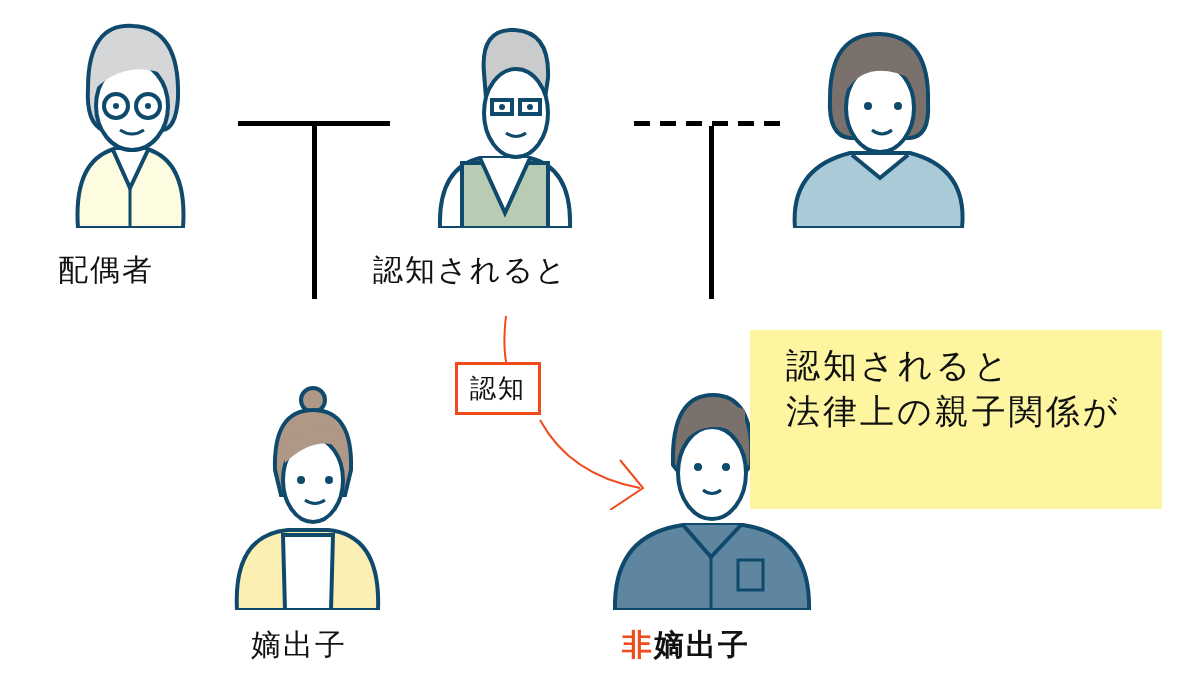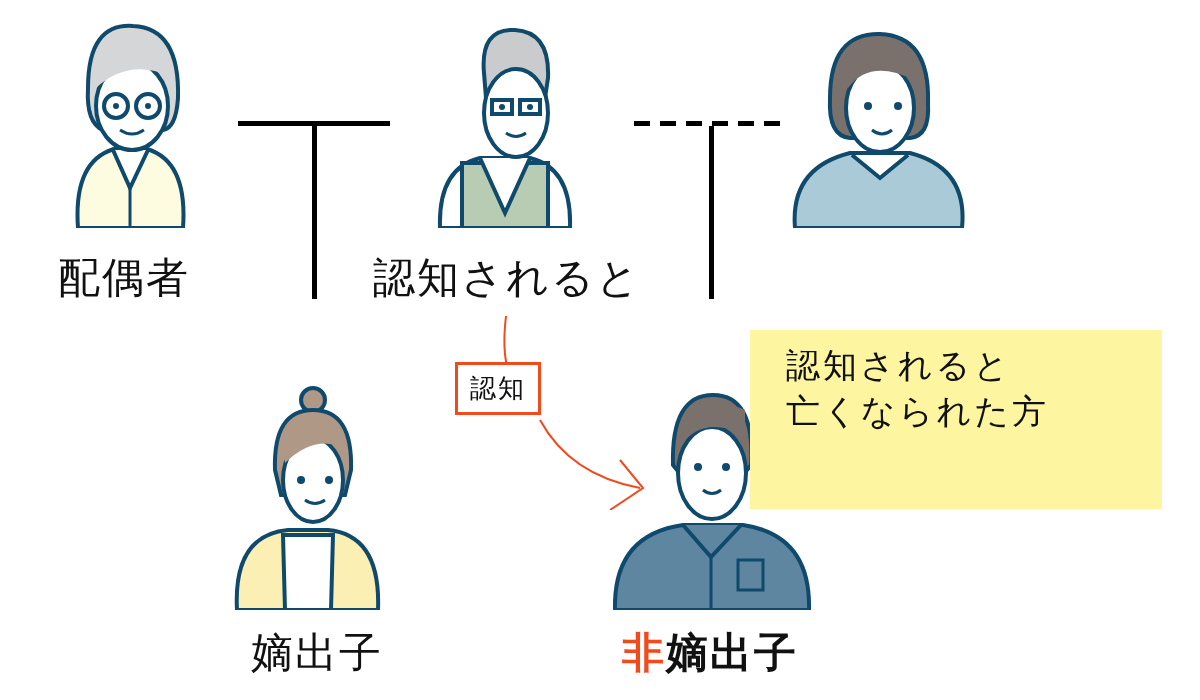--- a/index.html
+++ b/index.html
@@ -1,19 +1,19 @@
 <!DOCTYPE html>
 <html><head>
 <meta charset="utf-8">
 <style>
   html, body { margin:0; padding:0; background:#ffffff; }
   body { width:1200px; height:700px; position:relative; overflow:hidden;
          font-family:"DejaVu Sans", "Liberation Sans", sans-serif; color:#111; }
   .abs { position:absolute; }
-  .label { font-size:42px; letter-spacing:2px; white-space:nowrap;text-align:right; }
+  .label { font-size:30px; letter-spacing:2px; white-space:nowrap;text-align:right; }
   .person svg { display:block; }
   .line { background:#000; position:absolute; }
   .dash { position:absolute; height:5px;
           background: repeating-linear-gradient(90deg,#000 0 16px, transparent 16px 26px); }
   .ninchi-box { position:absolute; border:3px solid #f04a1d; background:#fff;
                 font-size:26px; padding:6px 12px; letter-spacing:2px; }
   .note { position:absolute; background:#fdf59f; font-size:34px; line-height:46px;
           padding:12px 18px 12px 30px; letter-spacing:3px; }
   .red { color:#f04a1d; }
 </style>
@@ -107,14 +107,14 @@
       <circle cx="113" cy="82" r="4" fill="#0f4a6d"></circle>
     <path d="M90 105 Q99 112 108 105" fill="none" stroke="#0f4a6d" stroke-width="3"></path>
   </svg>
 </div>
 <div class="abs label" style="left:622px;top:625px;font-weight:bold;">
   <span class="red">非</span><span>嫡出子</span>
 </div>
 
 <div class="note" style="left:750px;top:330px;width:358px;height:155px;padding-left:36px;">
   <div>認知されると</div>
-  <div>亡くなられた方</div>
+  <div>法律上の親子関係が</div>
 </div>
 
 </body></html>

